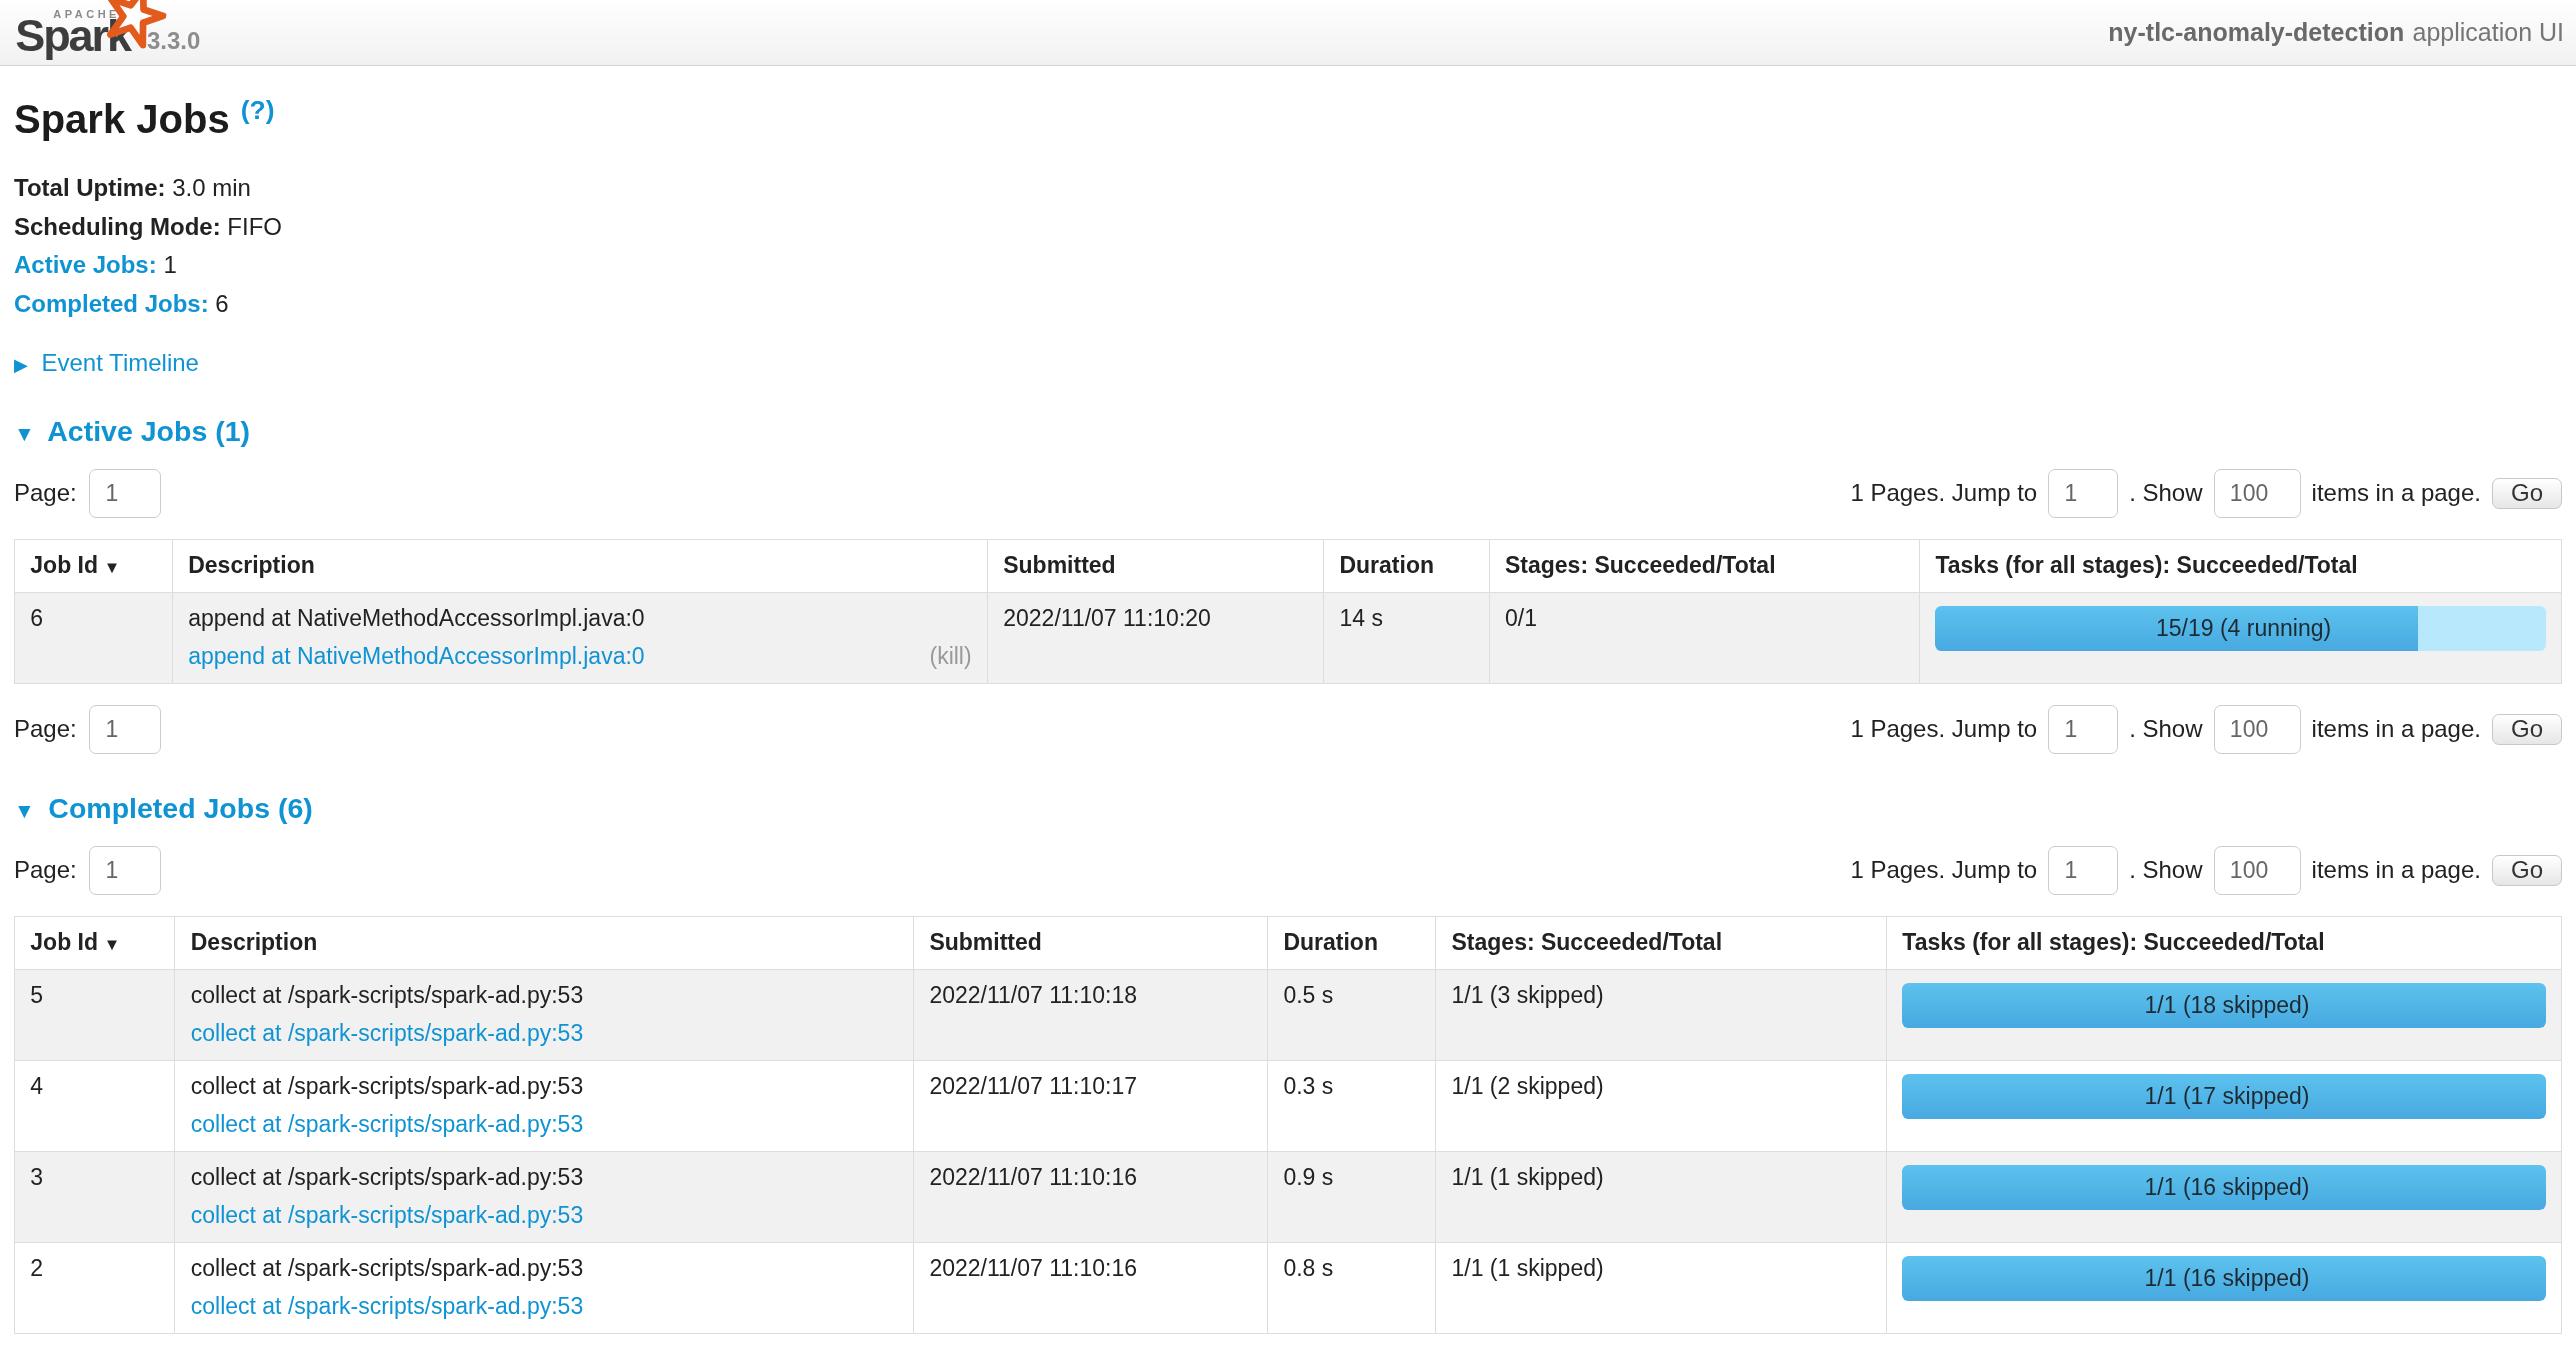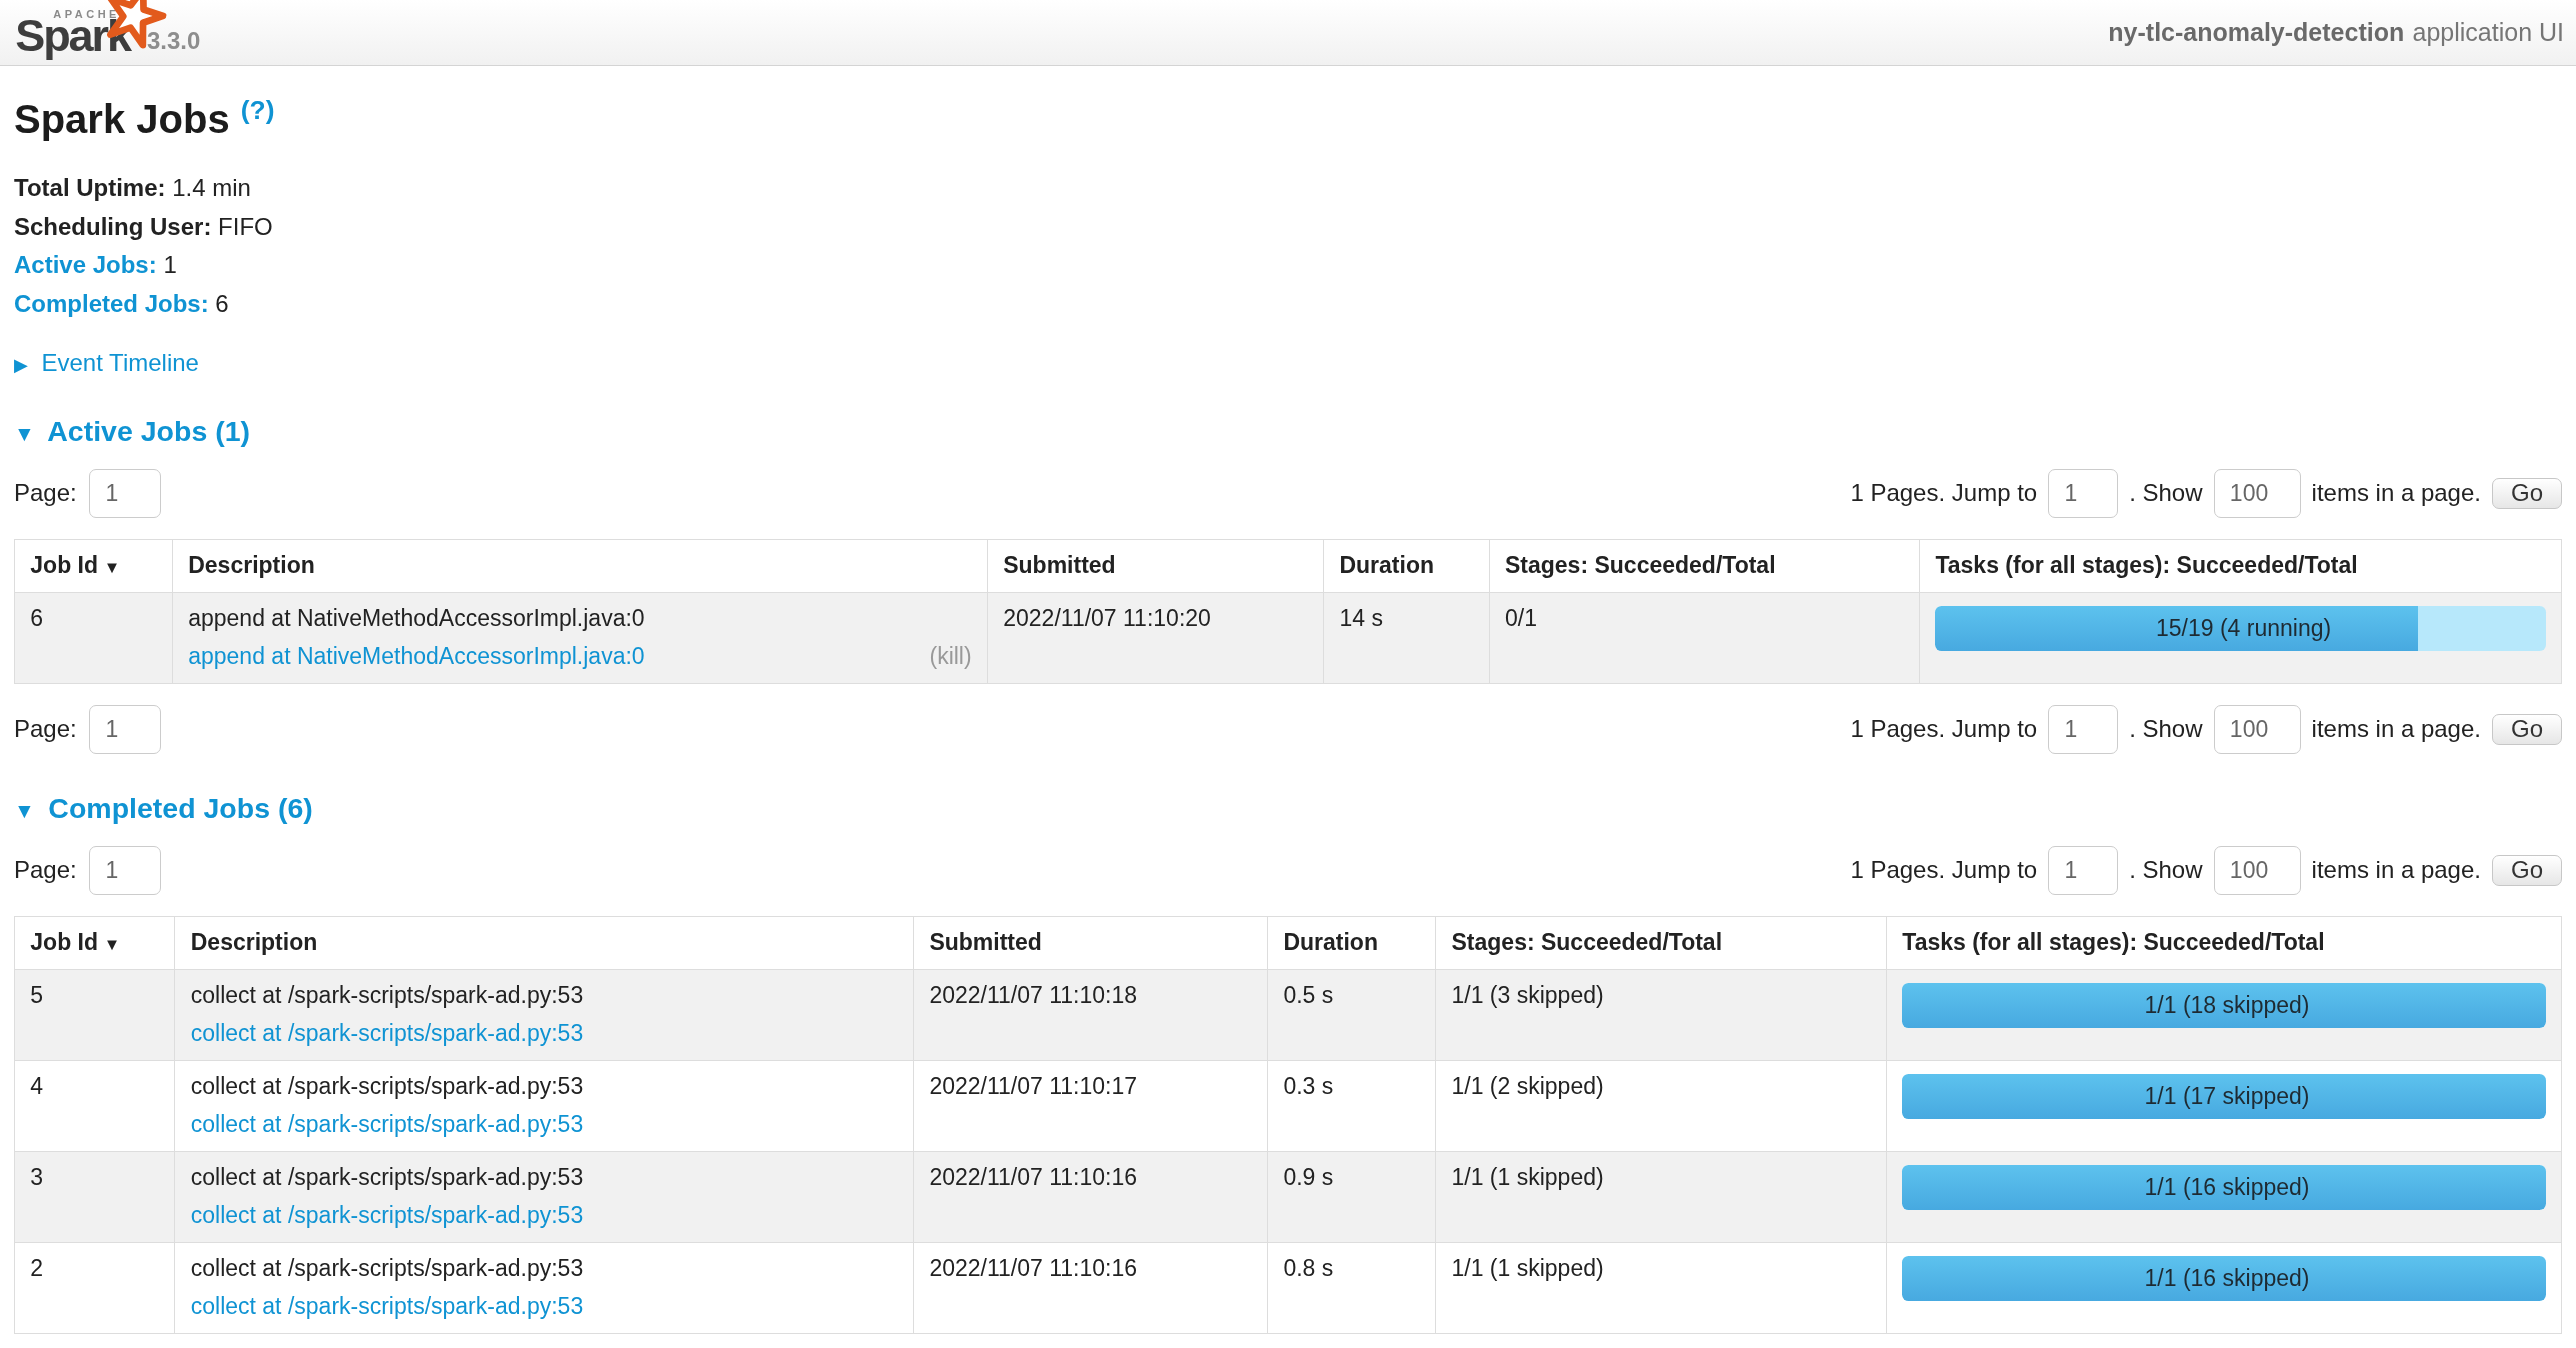--- a/index.html
+++ b/index.html
@@ -199,24 +199,24 @@
 <div class="content">
 
   <h1 class="page-title">
     <span>Spark Jobs</span>
     <a class="help-sup">(?)</a>
   </h1>
 
   <div class="summary">
     <p>
       <b>Total Uptime:</b>
-      <span>1.4 min</span>
+      <span>3.0 min</span>
     </p>
     <p>
-      <b>Scheduling User:</b>
+      <b>Scheduling Mode:</b>
       <span>FIFO</span>
     </p>
     <p>
       <a><b>Active Jobs:</b></a>
       <span>1</span>
     </p>
     <p>
       <a><b>Completed Jobs:</b></a>
       <span>6</span>
     </p>

